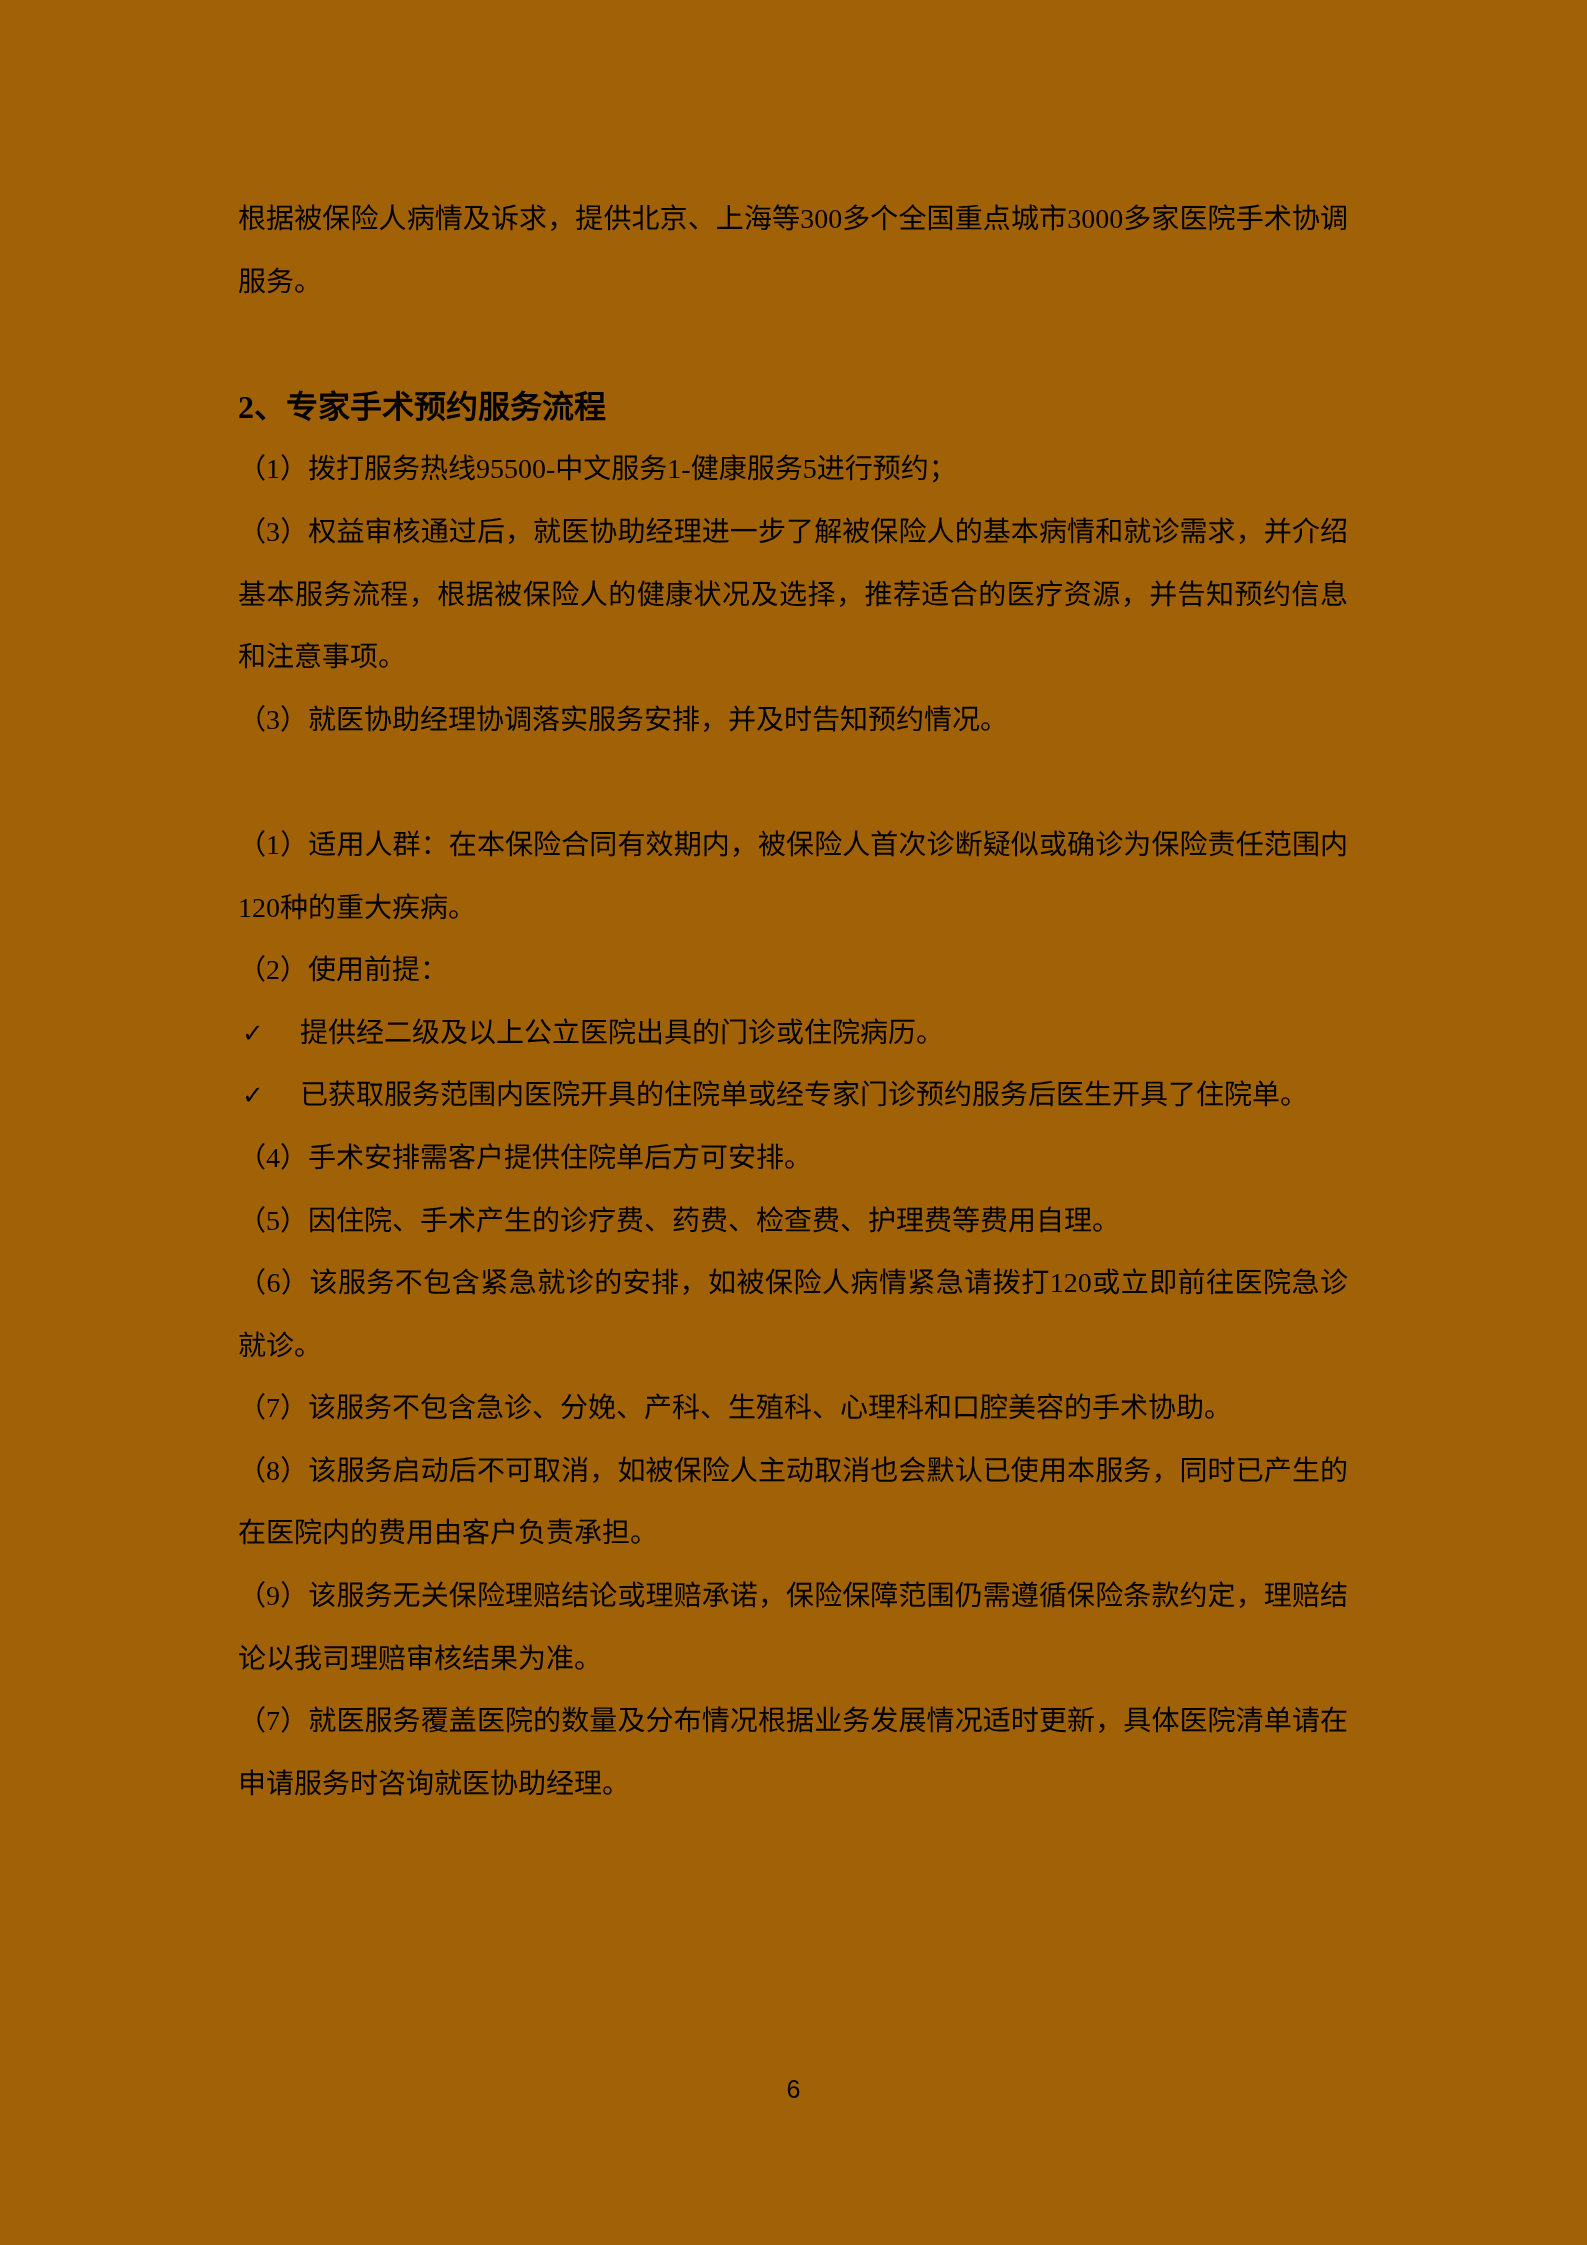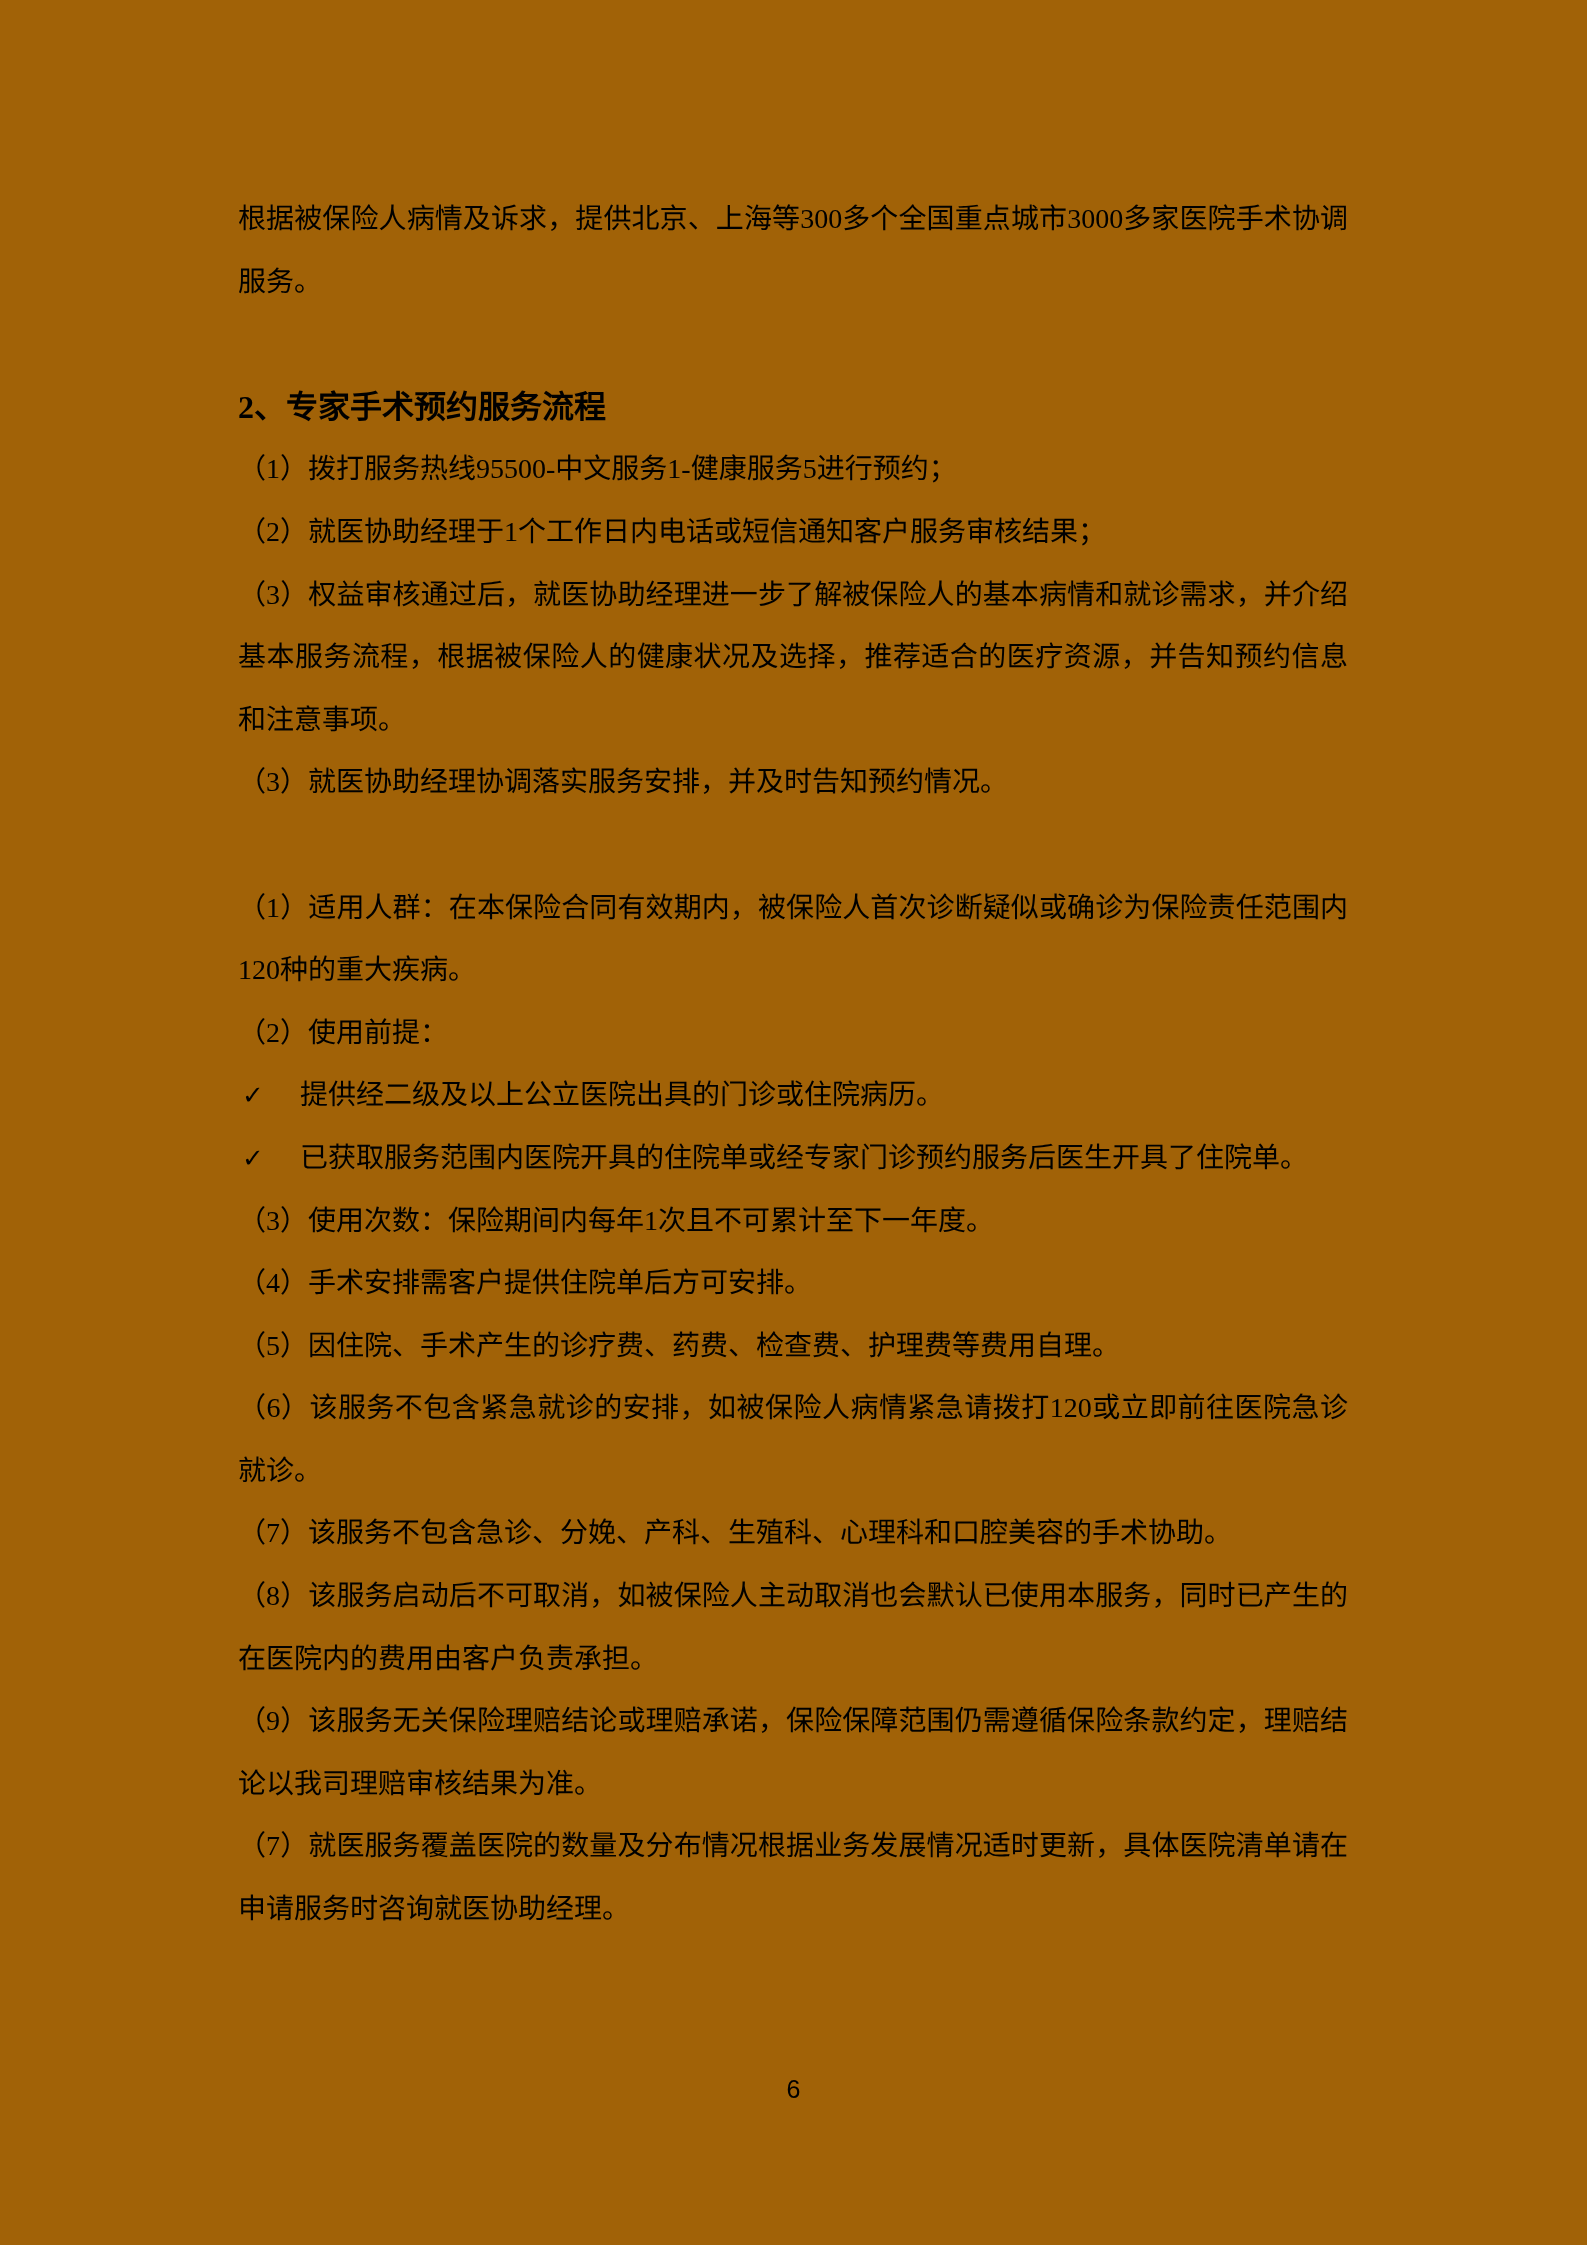--- a/index.html
+++ b/index.html
@@ -63,37 +63,35 @@
 <body>
 
 <div class="page">
   <div class="content">
 
     <p>根据被保险人病情及诉求，提供北京、上海等300多个全国重点城市3000多家医院手术协调服务。</p>
 
     <div class="section">
       <h2 class="section-heading">2、专家手术预约服务流程</h2>
       <p>（1）拨打服务热线95500-中文服务1-健康服务5进行预约；</p>
-      <p>（2）就医协助经理于1个工作日内电话或短信通知客户服务审核结果；</p>
       <p>（3）权益审核通过后，就医协助经理进一步了解被保险人的基本病情和就诊需求，并介绍基本服务流程，根据被保险人的健康状况及选择，推荐适合的医疗资源，并告知预约信息和注意事项。</p>
       <p>（3）就医协助经理协调落实服务安排，并及时告知预约情况。</p>
     </div>
 
     <div class="section">
       <p>（1）适用人群：在本保险合同有效期内，被保险人首次诊断疑似或确诊为保险责任范围内120种的重大疾病。</p>
       <p>（2）使用前提：</p>
 
       <p class="check-item">
         <span class="check-mark">✓</span><span>提供经二级及以上公立医院出具的门诊或住院病历。</span>
       </p>
       <p class="check-item">
         <span class="check-mark">✓</span><span>已获取服务范围内医院开具的住院单或经专家门诊预约服务后医生开具了住院单。</span>
       </p>
 
-      <p>（3）使用次数：保险期间内每年1次且不可累计至下一年度。</p>
       <p>（4）手术安排需客户提供住院单后方可安排。</p>
       <p>（5）因住院、手术产生的诊疗费、药费、检查费、护理费等费用自理。</p>
       <p>（6）该服务不包含紧急就诊的安排，如被保险人病情紧急请拨打120或立即前往医院急诊就诊。</p>
       <p>（7）该服务不包含急诊、分娩、产科、生殖科、心理科和口腔美容的手术协助。</p>
       <p>（8）该服务启动后不可取消，如被保险人主动取消也会默认已使用本服务，同时已产生的在医院内的费用由客户负责承担。</p>
       <p>（9）该服务无关保险理赔结论或理赔承诺，保险保障范围仍需遵循保险条款约定，理赔结论以我司理赔审核结果为准。</p>
       <p>（7）就医服务覆盖医院的数量及分布情况根据业务发展情况适时更新，具体医院清单请在申请服务时咨询就医协助经理。</p>
     </div>
 
   </div>

